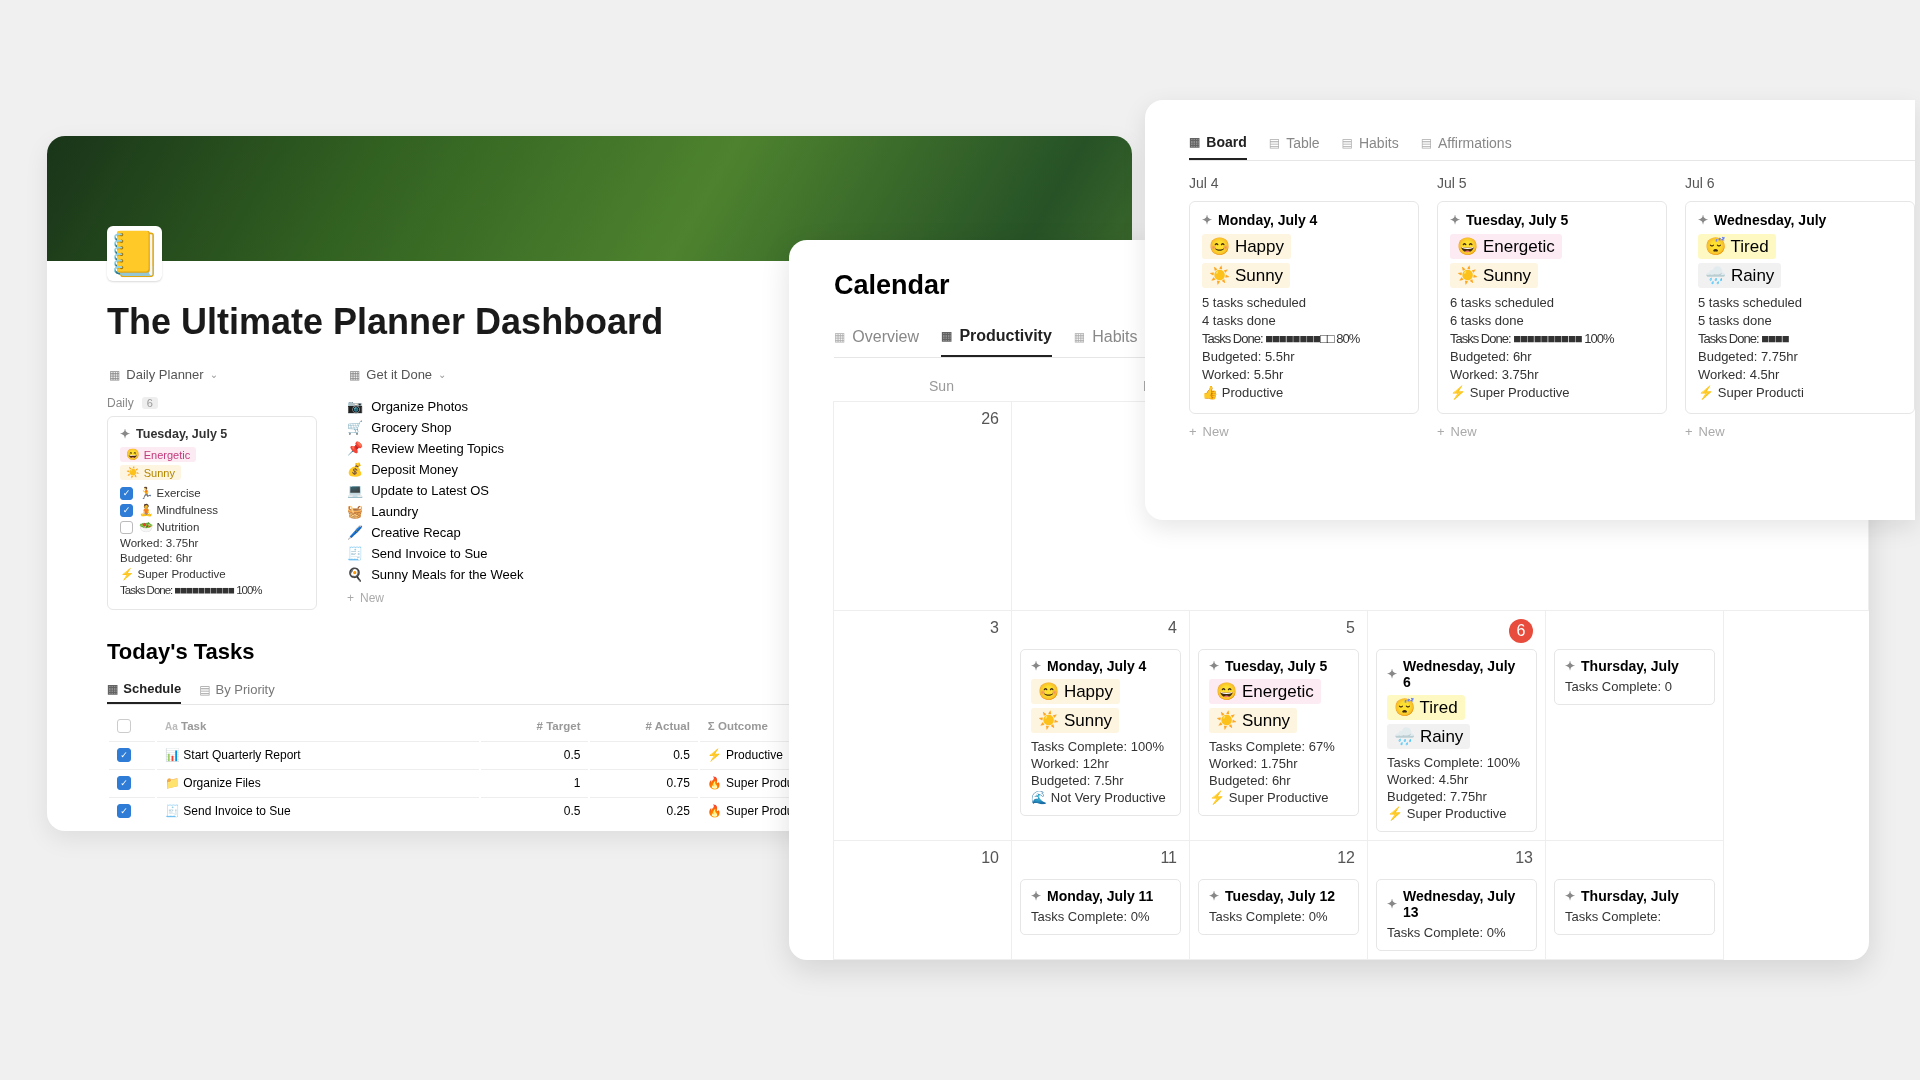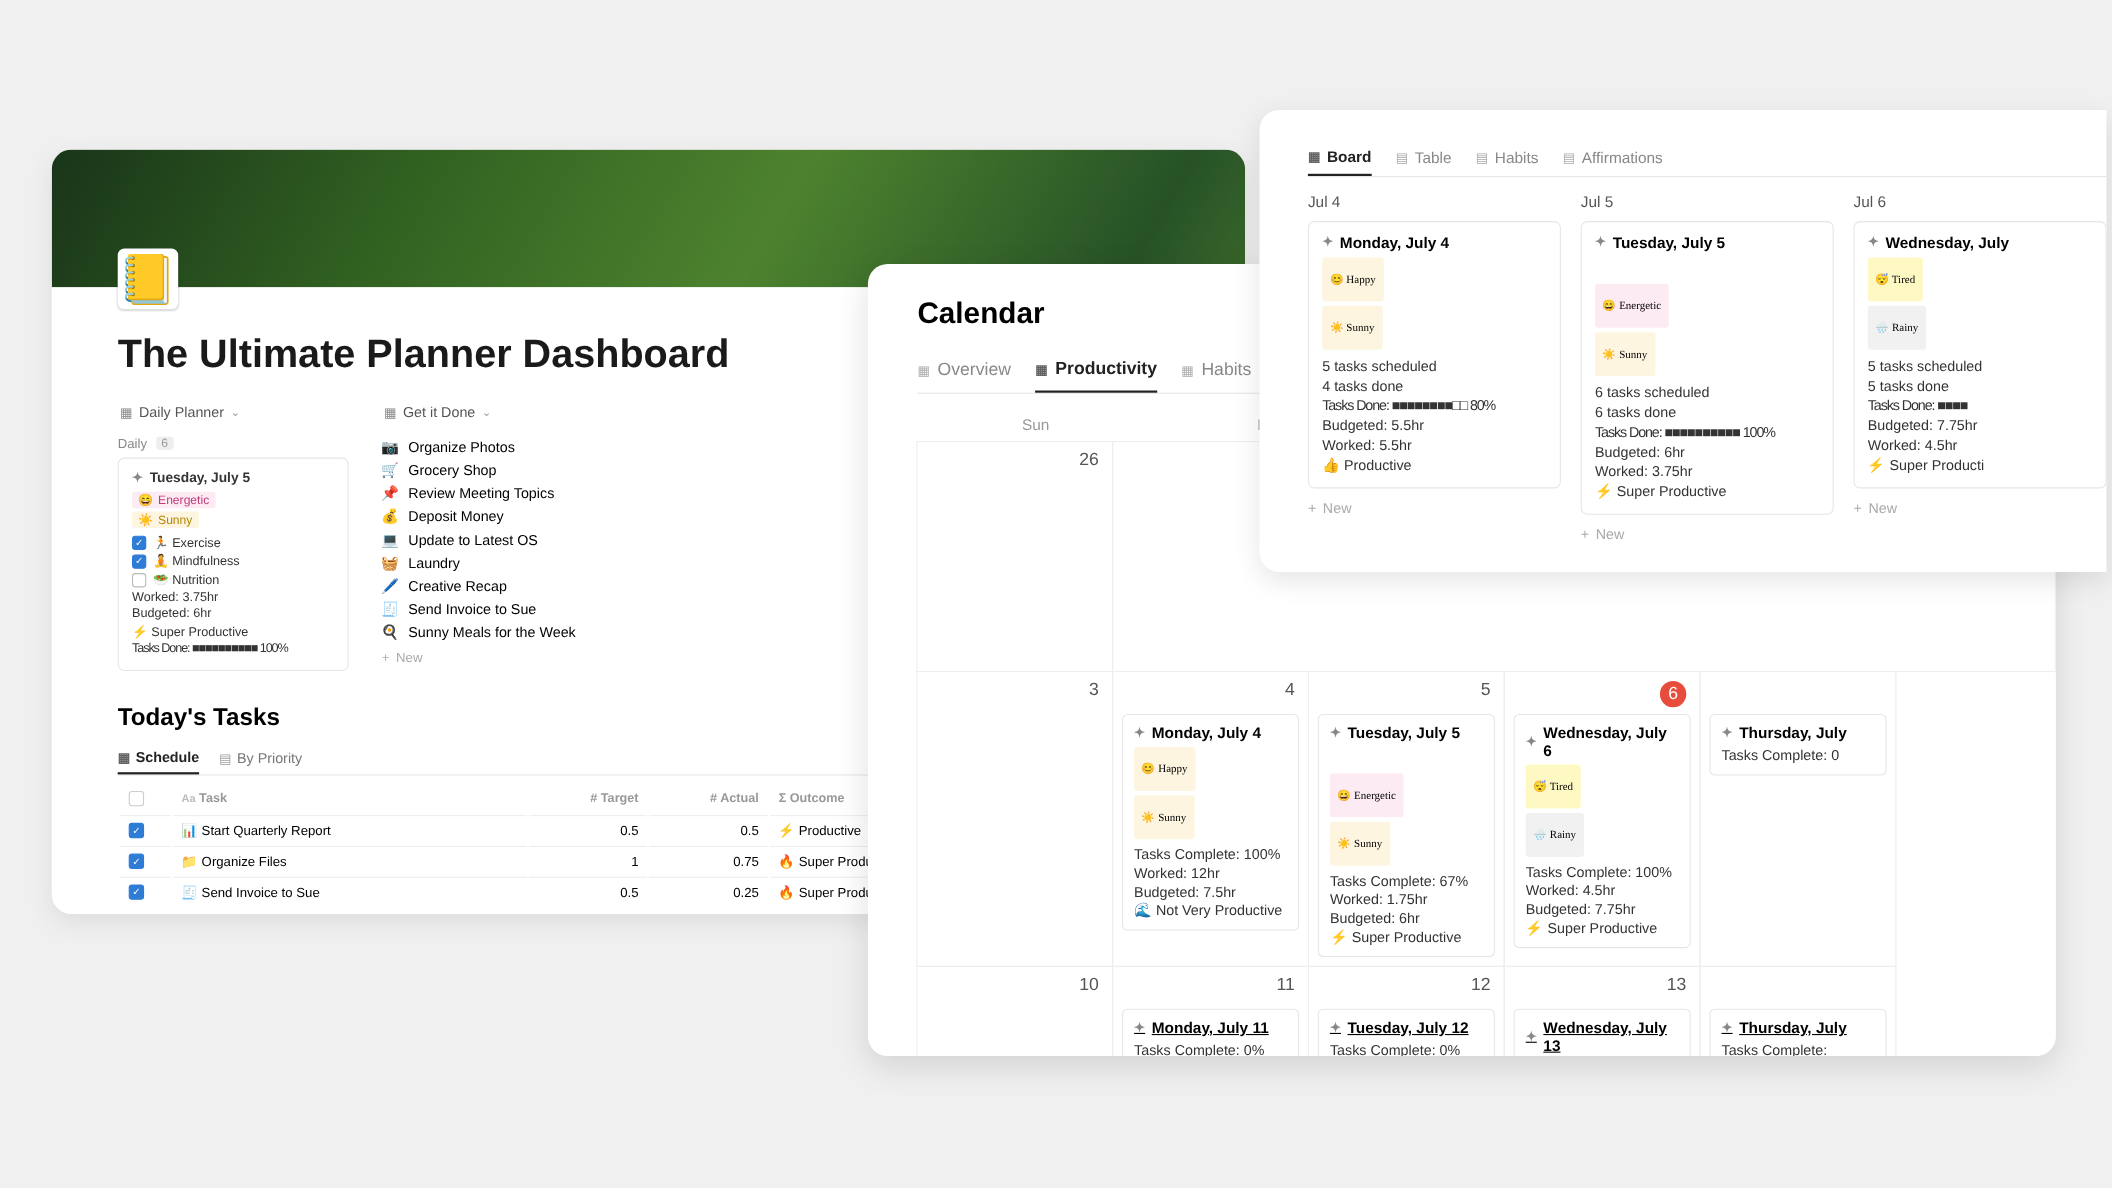--- a/index.html
+++ b/index.html
@@ -78,29 +78,29 @@
 .calendar h2 { font-size:27px; font-weight:700; margin-bottom:16px; }
 .cal-tabs { display:flex; gap:22px; font-size:16px; color:#888; border-bottom:1px solid #e6e6e6; }
 .cal-tabs .ct { padding:10px 0; display:flex; align-items:center; gap:7px; cursor:pointer; }
 .cal-tabs .ct.active { color:#222; font-weight:600; border-bottom:2px solid #222; }
 
 .weekday-row { display:flex; font-size:14px; color:#999; margin-top:12px; }
 .weekday-row div { width:215px; text-align:center; padding:8px 0; }
 
 .cal-grid { display:flex; flex-wrap:wrap; }
 .cal-cell { width:179px; border:1px solid #eee; margin-left:-1px; margin-top:-1px; min-height:210px; position:relative; padding:38px 8px 8px 8px; }
-.cal-cell.short { min-height:88px;text-decoration:underline; }
+.cal-cell.short { min-height:88px; }
 .daynum { position:absolute; top:8px; right:12px; font-size:16px; color:#555; font-weight:500; }
 .daynum.today { background:#e74c3c; color:#fff; width:24px; height:24px; border-radius:50%; display:flex; align-items:center; justify-content:center; }
 
 .event-card { border:1px solid #e6e6e6; border-radius:5px; padding:8px 10px; font-size:13px; background:#fff; }
 .event-card .etitle { font-weight:600; font-size:14px; display:flex; align-items:center; gap:6px; margin-bottom:5px; }
-.echip { display:inline-flex; align-items:center; gap:4px; border-radius:3px; padding:14px 7px; font-size:10px; margin-bottom:4px;font-family:Liberation Serif, serif; }
+.echip { display:inline-flex; align-items:center; gap:4px; border-radius:3px; padding:2px 7px; font-size:17px; margin-bottom:4px; }
 .echip.yellow { background:#fdf5e0; }
-.echip.pink { background:#fdebf3;margin-top:24px; }
+.echip.pink { background:#fdebf3; }
 .echip.blue { background:#fef9c3; }
 .echip.gray { background:#f1f1f1; }
 .estat { font-size:13px; margin:2px 0; color:#333; }
 
 
 .weekly {
   position:absolute; left:1145px; top:100px; width:770px; height:420px;
   background:#fff; border-radius:18px 0 0 18px; box-shadow:0 8px 24px rgba(0,0,0,0.10);
   padding:26px 0 0 44px; overflow:hidden;
 }

